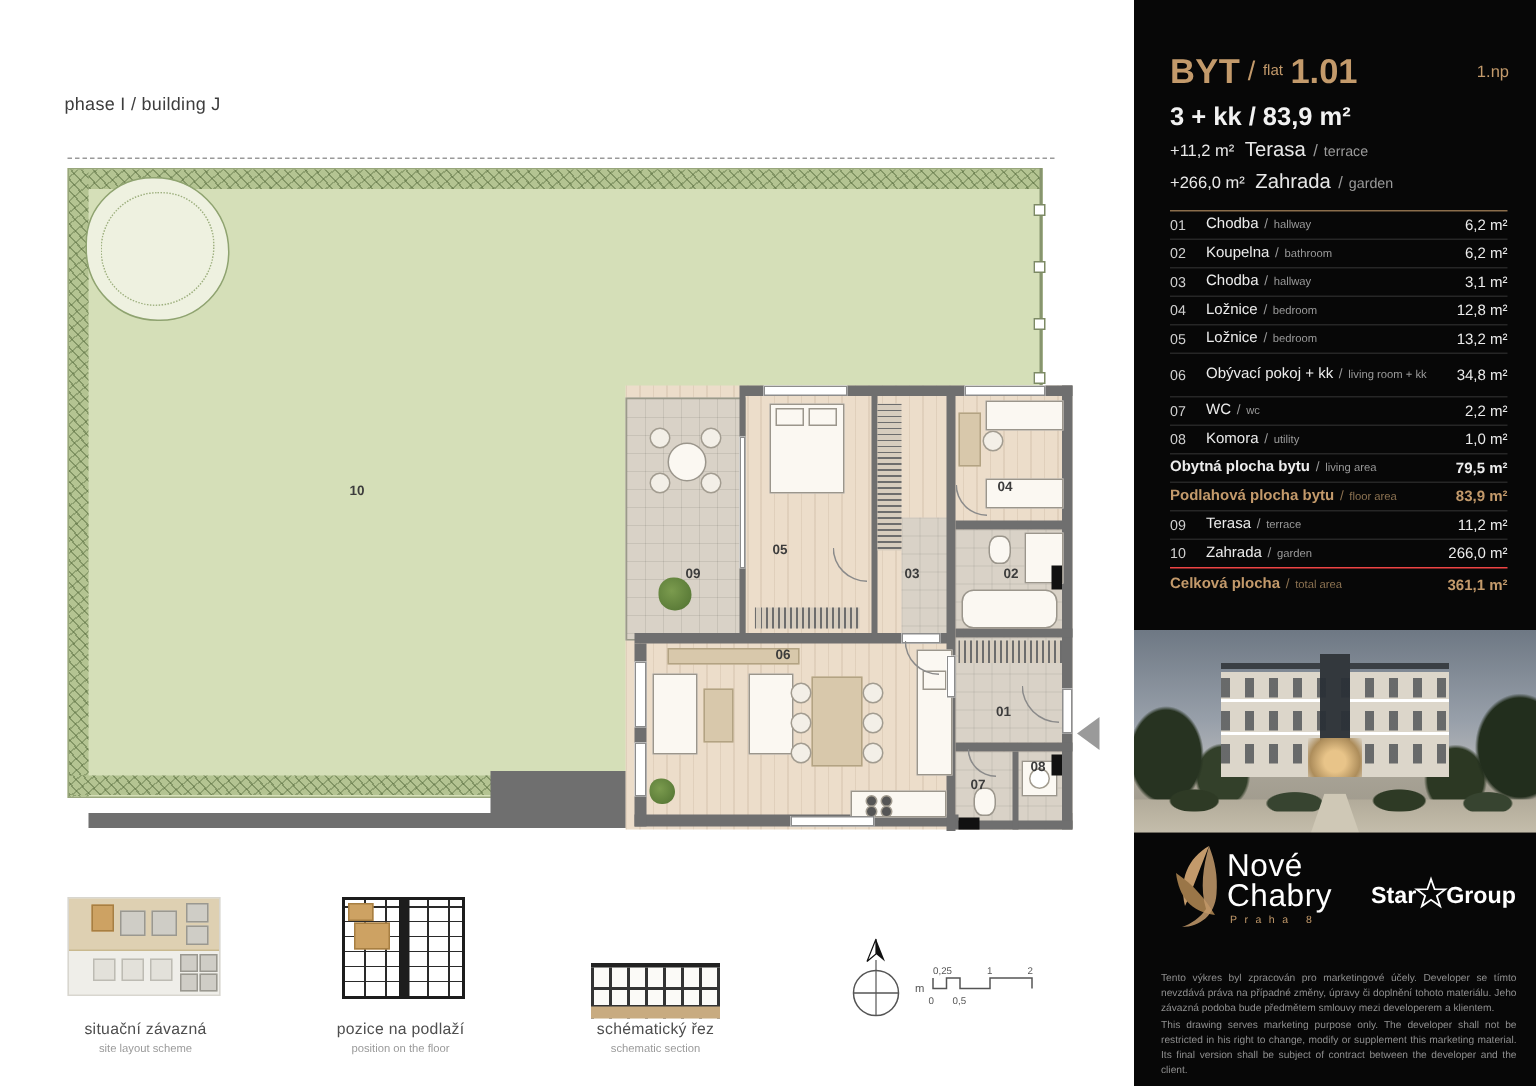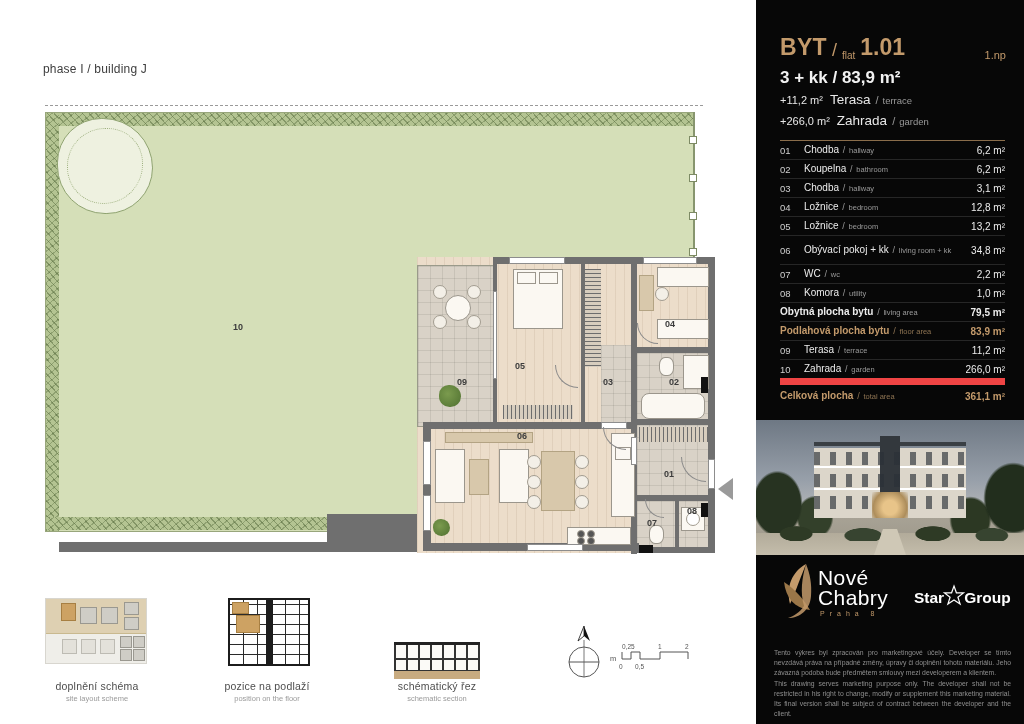--- a/index.html
+++ b/index.html
@@ -62,37 +62,37 @@
   .thumb-sec{position:absolute;left:394px;top:642px;width:86px;height:34px;border-top:3px solid #222;
       background-image:repeating-linear-gradient(90deg,#333 0 2px,transparent 2px 12px);background-color:#fbfaf7;}
   .sec-mid{position:absolute;left:0;top:13px;width:100%;height:2px;background:#333;}
   .sec-base{position:absolute;left:0;bottom:0;width:100%;height:8px;background:#c8ab80;border-top:1px solid #333;}
   .cap{position:absolute;width:150px;text-align:center;}
   .cap .cz{display:block;font-size:10.5px;color:#4e4e4e;letter-spacing:.2px;}
   .cap .en{display:block;font-size:7.5px;color:#9a9a9a;margin-top:2px;}
 
   
   .panel{position:absolute;left:756px;top:0;width:268px;height:724px;background:#070707;color:#e8e8e8;}
-  .byt-row{position:absolute;left:24px;top:34px;right:18px;display:flex;align-items:flex-end;}
+  .byt-row{position:absolute;left:24px;top:34px;right:18px;display:flex;align-items:center;}
   .byt{font-size:23px;font-weight:bold;color:#C39A6B;letter-spacing:.3px;}
   .byt-sep{font-size:18px;color:#C39A6B;font-weight:300;padding:0 5px;}
   .flat-word{font-size:10px;color:#C39A6B;padding-right:5px;}
   .flat-no{font-size:23px;font-weight:bold;color:#C39A6B;}
   .floor-no{margin-left:auto;font-size:11px;color:#C39A6B;}
   .dispo{position:absolute;left:24px;top:68px;font-size:17px;font-weight:bold;color:#f2f2f2;}
   .hline{position:absolute;left:24px;display:flex;align-items:baseline;color:#e8e8e8;}
   .hline .a{font-size:11px;padding-right:7px;}
   .hline .c{font-size:13.5px;padding-right:5px;}
   .hline .s{font-size:11px;color:#9a9a9a;padding-right:4px;}
   .hline .e{font-size:9.5px;color:#9a9a9a;}
 
   .rooms{position:absolute;left:24px;right:19px;top:140px;border-top:1px solid #8a6d4b;}
   .trow{display:flex;align-items:center;height:18px;border-bottom:1px solid #262626;}
   .trow.r06{height:28px;}
-  .trow.total{height:22px;border-top:7px solid #ef4444;border-bottom:none;}
+  .trow.total{height:22px;border-top:1px solid #ef4444;border-bottom:none;}
   .trow.nbb{border-bottom:none;}
   .tno{width:24px;font-size:9.5px;color:#cfcfcf;flex:none;}
   .tname{flex:1;font-size:10px;color:#ececec;line-height:1.12;padding-right:4px;}
   .tname .sep{color:#9a9a9a;font-size:9px;padding:0 1px;}
   .tname .en{font-size:7.5px;color:#9a9a9a;}
   .tarea{font-size:10px;color:#ececec;white-space:nowrap;}
   .bold-w .cz,.bold-w .tarea{font-weight:bold;}
   .gold .cz,.gold .tarea{color:#C39A6B;font-weight:bold;}
   .gold .sep,.gold .en{color:#8d7352;}
 
@@ -276,21 +276,21 @@
     <div class="blk" style="left:78px;top:18px;width:13px;height:11px;"></div>
     <div class="blk-l" style="left:16px;top:40px;width:13px;height:13px;"></div>
     <div class="blk-l" style="left:35px;top:40px;width:13px;height:13px;"></div>
     <div class="blk-l" style="left:54px;top:40px;width:13px;height:13px;"></div>
     <div class="blk" style="left:74px;top:37px;width:10px;height:10px;"></div>
     <div class="blk" style="left:87px;top:37px;width:10px;height:10px;"></div>
     <div class="blk" style="left:74px;top:50px;width:10px;height:10px;"></div>
     <div class="blk" style="left:87px;top:50px;width:10px;height:10px;"></div>
   </div>
   <div class="cap" style="left:22px;top:680px;">
-    <span class="cz">doplnění schéma</span>
+    <span class="cz">situační závazná</span>
     <span class="en">site layout scheme</span>
   </div>
 
   <div class="thumb-floor">
     <div class="tf-spine"></div>
     <div class="blk-g" style="left:2px;top:2px;width:15px;height:10px;"></div>
     <div class="blk-g" style="left:6px;top:15px;width:22px;height:16px;"></div>
   </div>
   <div class="cap" style="left:192px;top:680px;">
     <span class="cz">pozice na podlaží</span>

